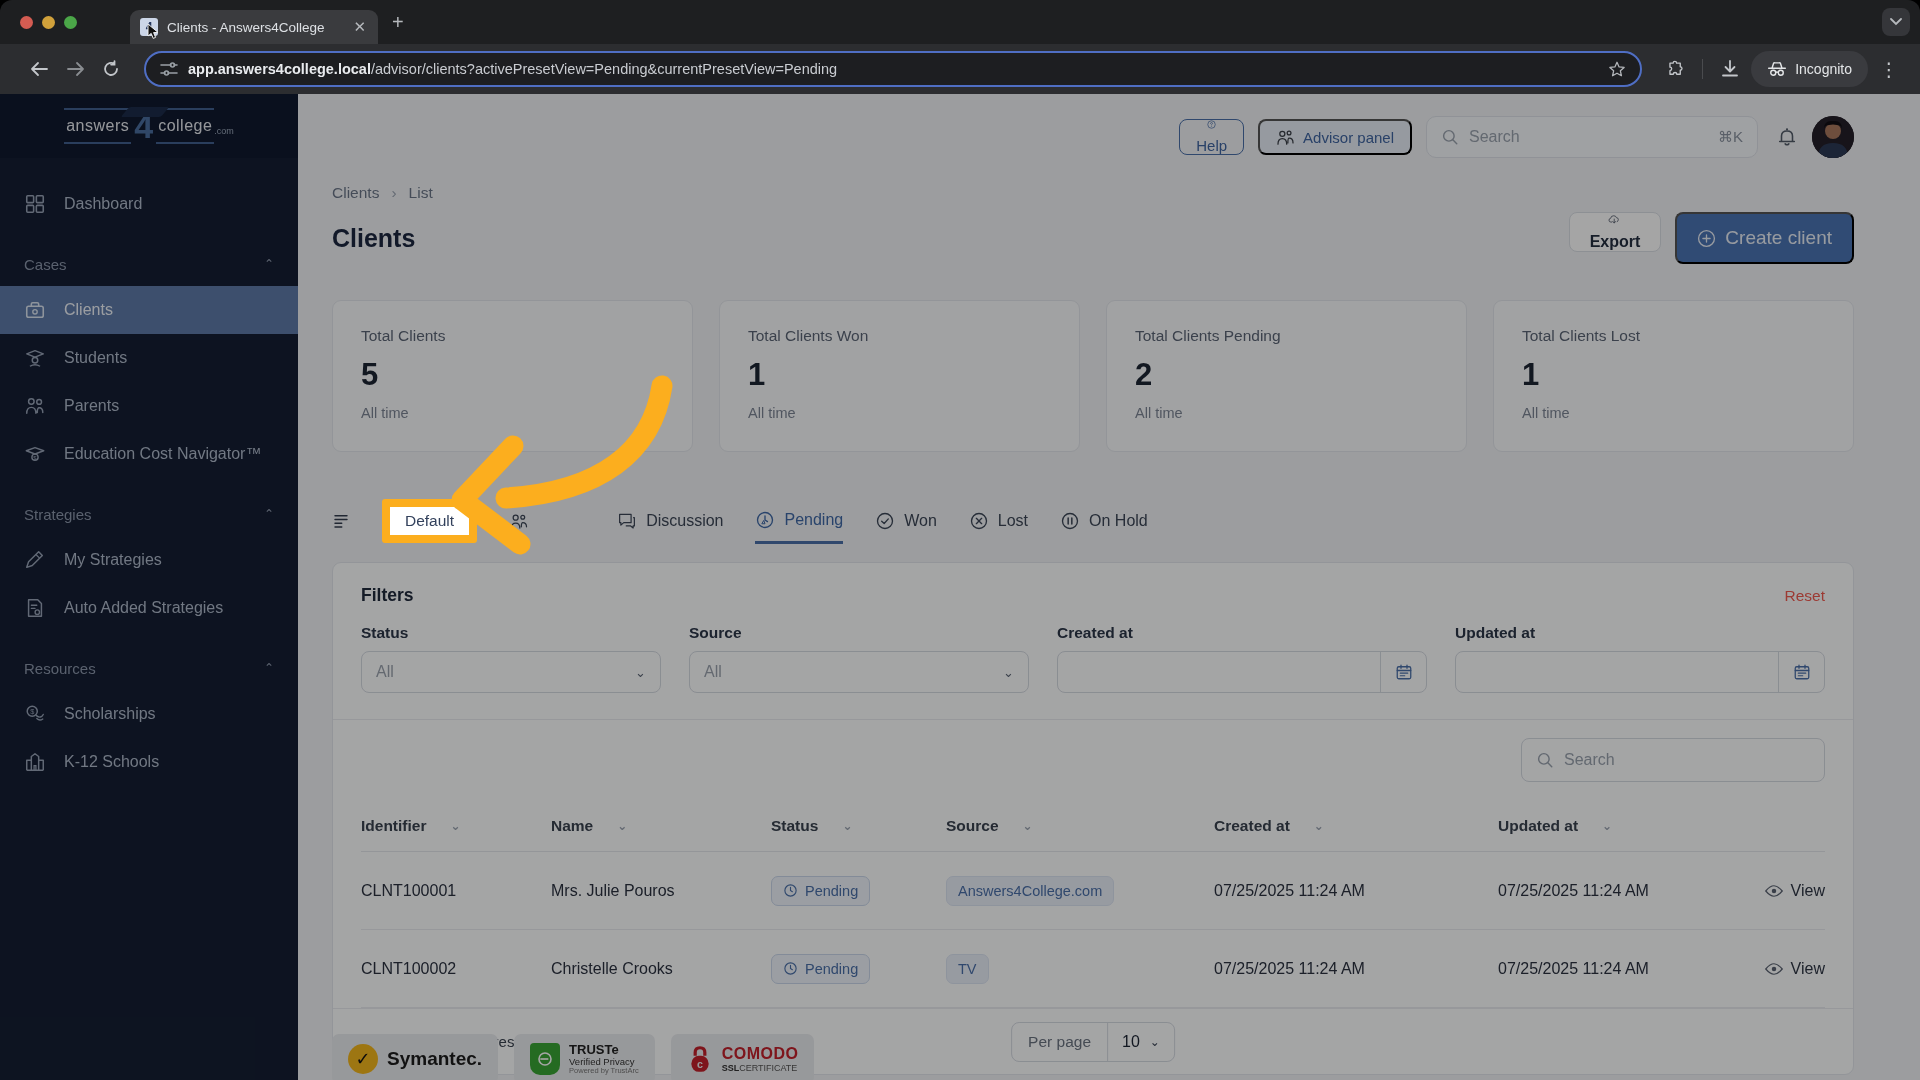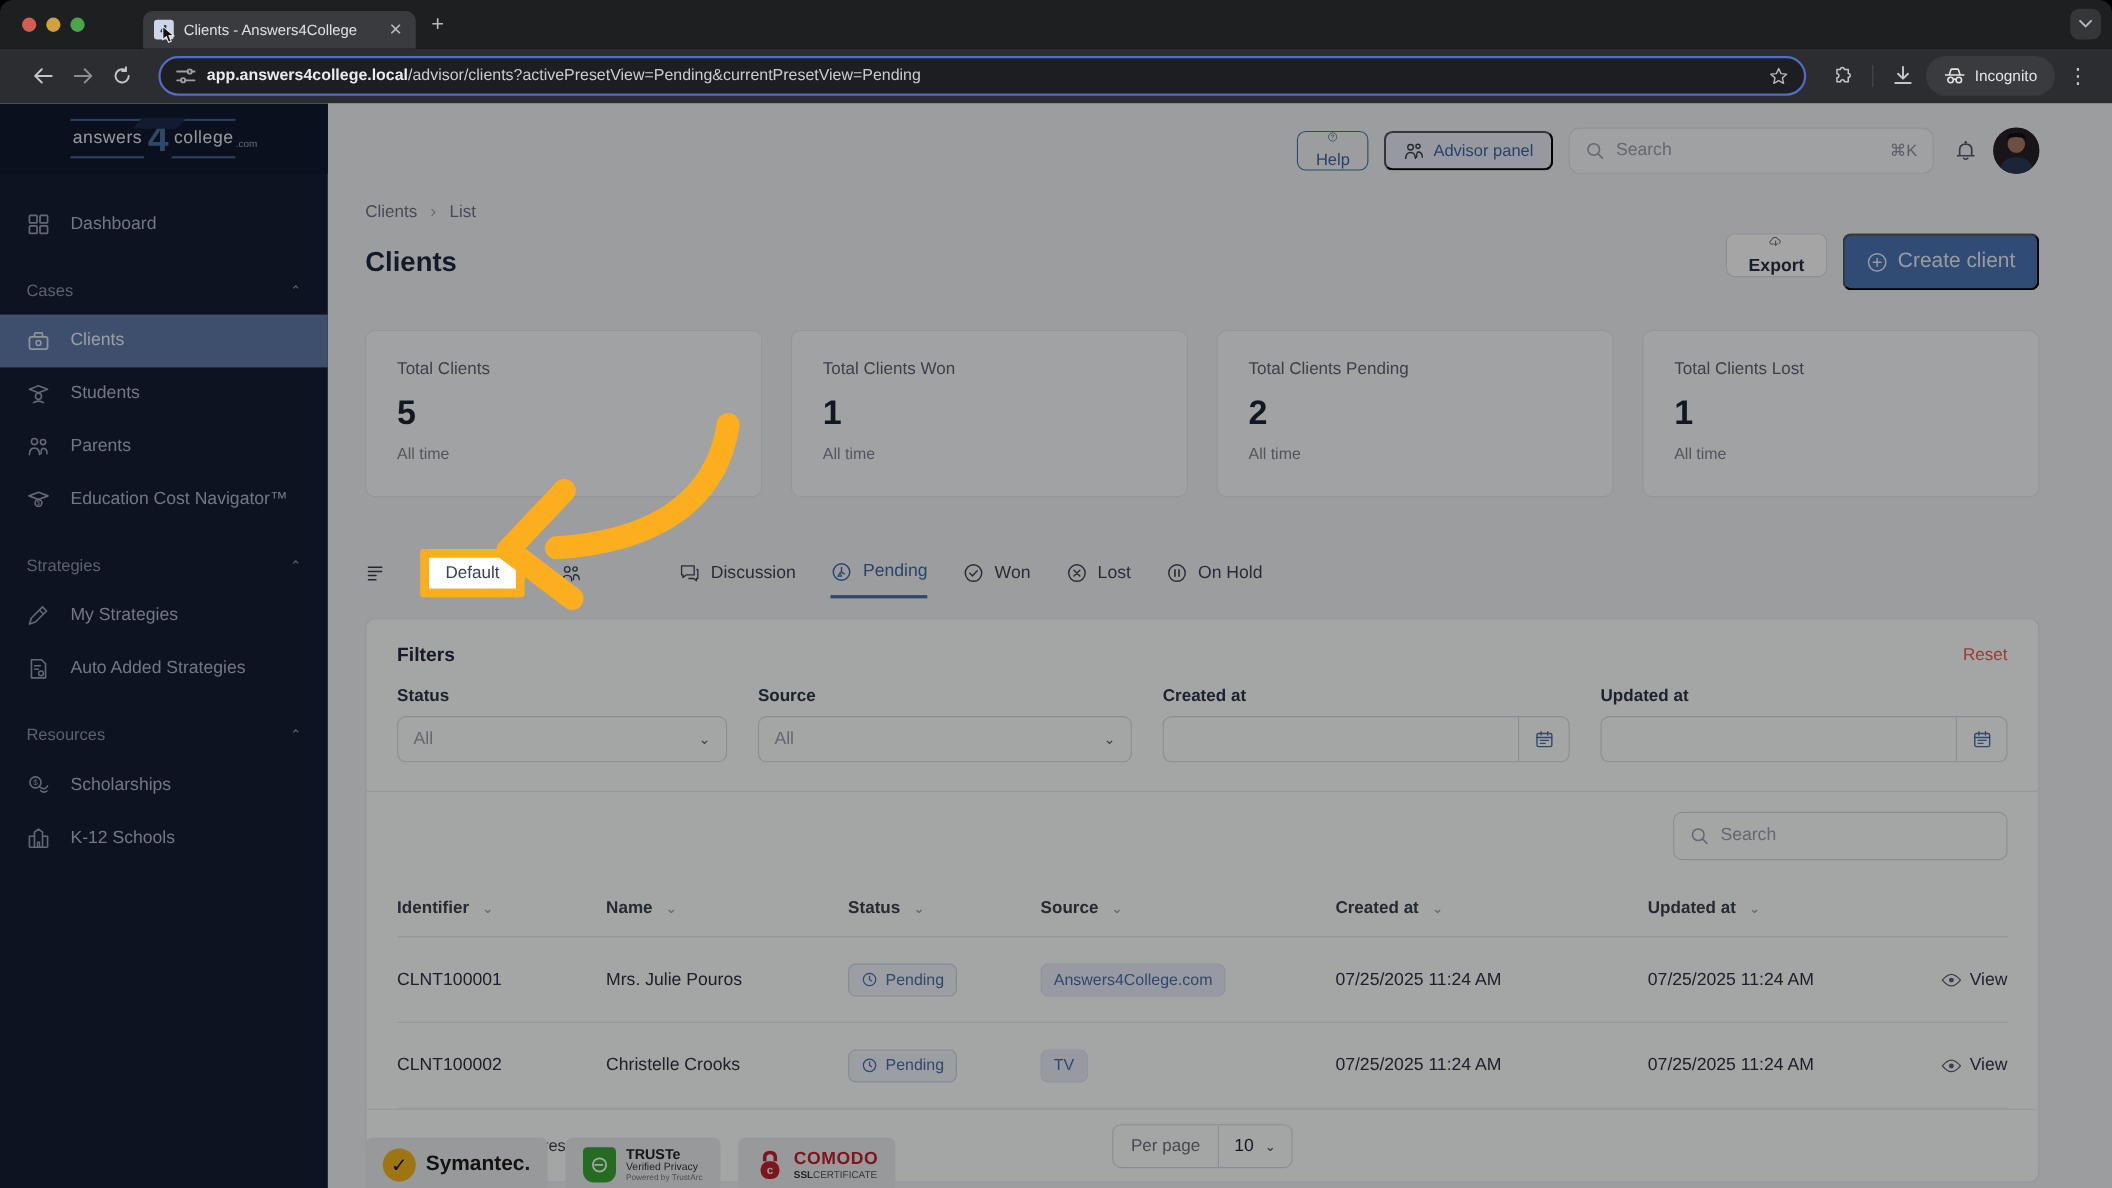--- a/index.html
+++ b/index.html
@@ -98,21 +98,21 @@
   .dateinput .dfield { flex:1; }
   .dateinput .dbtn { width:46px; border-left:1px solid #d5dae1; display:flex; align-items:center; justify-content:center; color:#4a6fa8; }
   .pdivider { height:1px; background:#e8eaee; }
   .searchrow { display:flex; justify-content:flex-end; padding:18px 28px; }
   .tsearch { width:304px; height:44px; border:1px solid #d5dae1; border-radius:8px; display:flex; align-items:center; gap:10px; padding:0 14px; color:#98a1ad; font-size:16px; background:#fcfdfe; }
 
   
   .tbl { padding:0 28px; }
   .trow { display:grid; grid-template-columns: 190px 220px 175px 268px 284px 250px 1fr; align-items:center; }
   .thead { height:52px; border-bottom:1px solid #e4e7ec; }
-  .th { font-size:15.5px; font-weight:bold; color:#39424f; display:flex; align-items:center; gap:12px; }
+  .th { font-size:15.5px; font-weight:bold; color:#39424f; display:flex; align-items:center; gap:24px; }
   .sort { color:#9aa3b0; font-size:12px; }
   .tr { height:78px; border-bottom:1px solid #e8eaee; }
   .td { font-size:16px; color:#2b3240; }
   .badge-status { display:inline-flex; align-items:center; gap:7px; border:1px solid #c9d6ea; background:#eef3fa; color:#4a6fa8; font-size:14.5px; padding:6px 11px; border-radius:7px; }
   .badge-src { display:inline-block; background:#e9eef8; border:1px solid #dbe4f2; color:#4a6fa8; font-size:14.5px; padding:6px 11px; border-radius:7px; }
   .viewbtn { display:inline-flex; align-items:center; gap:8px; color:#2e3644; font-size:16px; justify-self:end; }
   .viewbtn .eic { color:#5a6270; display:flex; }
 
   
   .pagerow { position:relative; height:66px; display:flex; align-items:center; padding:0 28px; border-top:1px solid #e8eaee; }

